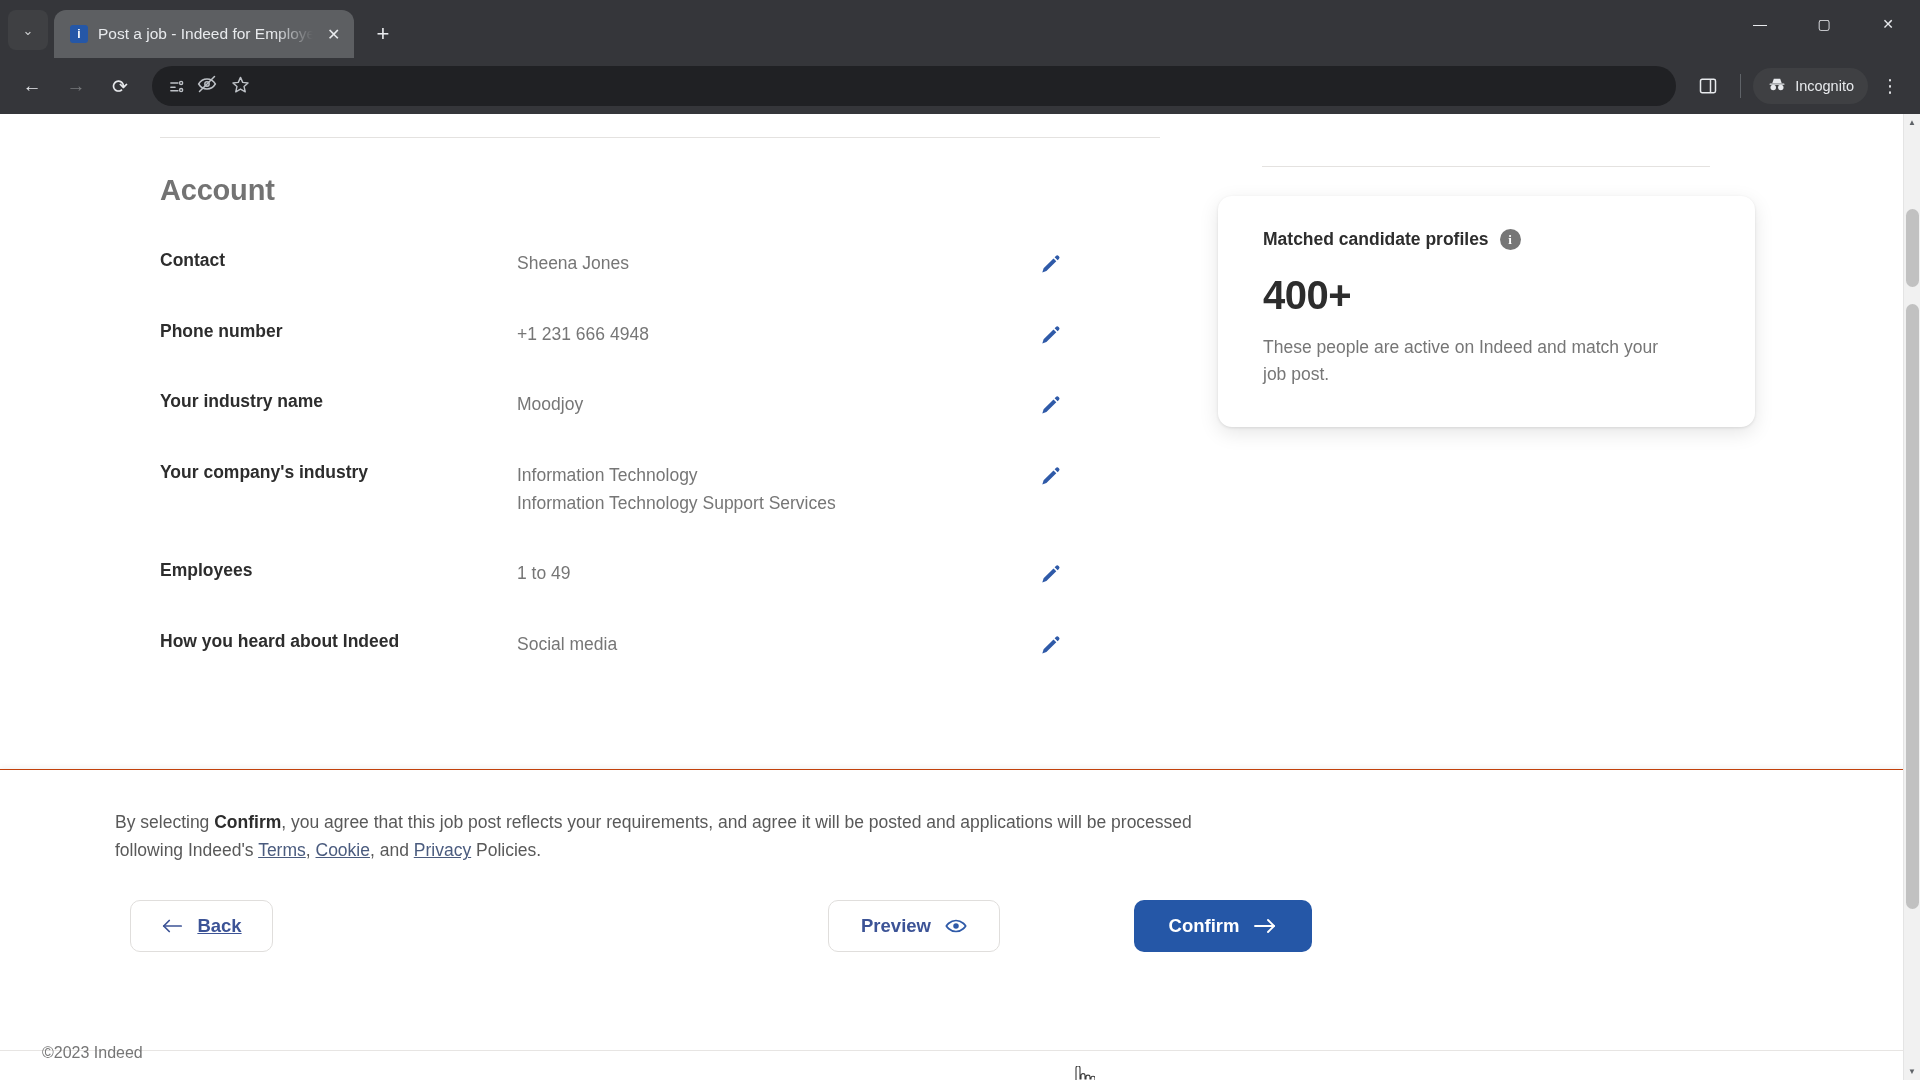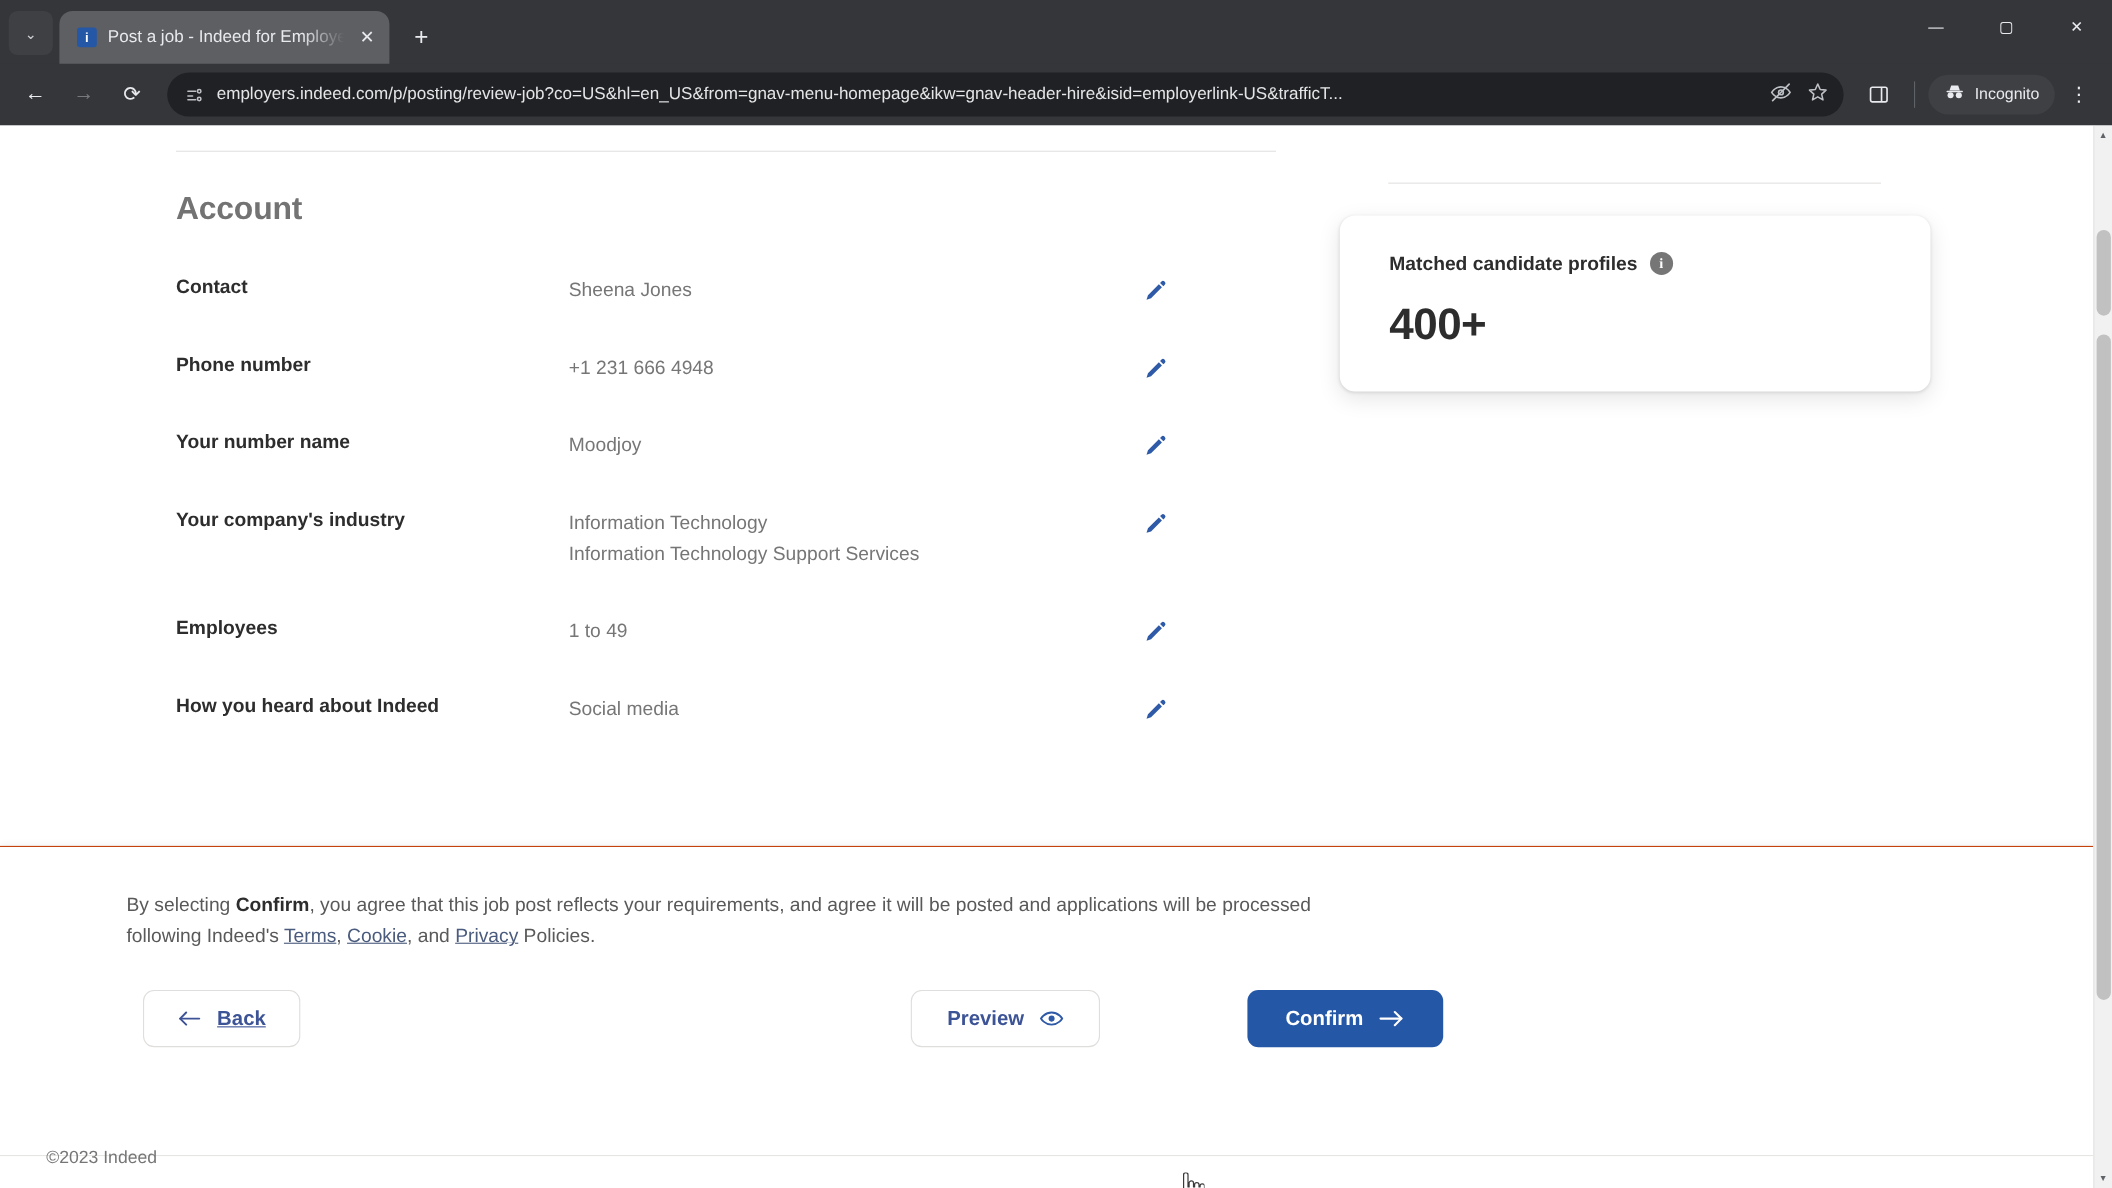--- a/index.html
+++ b/index.html
@@ -211,21 +211,20 @@
     <div class="omnibox">
       <span class="omni-icon">
         <svg width="17" height="17" viewBox="0 0 24 24" fill="none" stroke="#bdc1c6" stroke-width="2" stroke-linecap="round">
           <line x1="4" y1="7" x2="14" y2="7"></line>
           <line x1="4" y1="13" x2="10" y2="13"></line>
           <line x1="4" y1="18" x2="14" y2="18"></line>
           <circle cx="18.5" cy="7" r="2.2"></circle>
           <circle cx="18.5" cy="17" r="2.2"></circle>
         </svg>
       </span>
-      <span class="omni-url">employers.indeed.com/p/posting/review-job?co=US&amp;hl=en_US&amp;from=gnav-menu-homepage&amp;ikw=gnav-header-hire&amp;isid=employerlink-US&amp;trafficT...</span>
       <span class="omni-right">
         <span>
           <svg width="20" height="20" viewBox="0 0 24 24" fill="none" stroke="#bdc1c6" stroke-width="1.8" stroke-linecap="round">
             <path d="M2 12s3.6-6 10-6 10 6 10 6-3.6 6-10 6S2 12 2 12z"></path>
             <circle cx="12" cy="12" r="2.6"></circle>
             <line x1="3" y1="21" x2="21" y2="3"></line>
           </svg>
         </span>
         <span>
           <svg width="19" height="19" viewBox="0 0 24 24" fill="none" stroke="#bdc1c6" stroke-width="1.8" stroke-linejoin="round">
@@ -287,21 +286,21 @@
               </div>
               <button class="edit-btn">
                 <svg viewBox="0 0 24 24" fill="#2f5aa8">
                   <path d="M20.6 4.9a1.9 1.9 0 0 0-2.7 0l-1.3 1.3 3 3 1.3-1.3a1.9 1.9 0 0 0 0-2.7l-.3-.3z"></path>
                   <path d="M15.5 7.4 5.6 17.3l-1.3 4.1 4.1-1.3 9.9-9.9-2.8-2.8z"></path>
                 </svg>
               </button>
             </div>
 
             <div class="field-row">
-              <div class="field-label">Your number name</div>
+              <div class="field-label">Your industry name</div>
               <div class="field-value">
                 <span>Moodjoy</span>
               </div>
               <button class="edit-btn">
                 <svg viewBox="0 0 24 24" fill="#2f5aa8">
                   <path d="M20.6 4.9a1.9 1.9 0 0 0-2.7 0l-1.3 1.3 3 3 1.3-1.3a1.9 1.9 0 0 0 0-2.7l-.3-.3z"></path>
                   <path d="M15.5 7.4 5.6 17.3l-1.3 4.1 4.1-1.3 9.9-9.9-2.8-2.8z"></path>
                 </svg>
               </button>
             </div>
@@ -346,20 +345,21 @@
               </button>
             </div>
           </div>
 
           <div class="side-card">
             <div class="side-card-head">
               <div class="side-card-title">Matched candidate profiles</div>
               <div class="info-icon">i</div>
             </div>
             <div class="side-card-number">400+</div>
+            <div class="side-card-desc">These people are active on Indeed and match your job post.</div>
           </div>
         </div>
 
         <div class="footer-bar">
           <div class="legal">
             <span>By selecting </span><b>Confirm</b><span>, you agree that this job post reflects your requirements, and agree it will be posted and applications will be processed following Indeed's </span><a href="#">Terms</a><span>, </span><a href="#">Cookie</a><span>, and </span><a href="#">Privacy</a><span> Policies.</span>
           </div>
 
           <div class="btn-row">
             <button class="btn btn-back">

